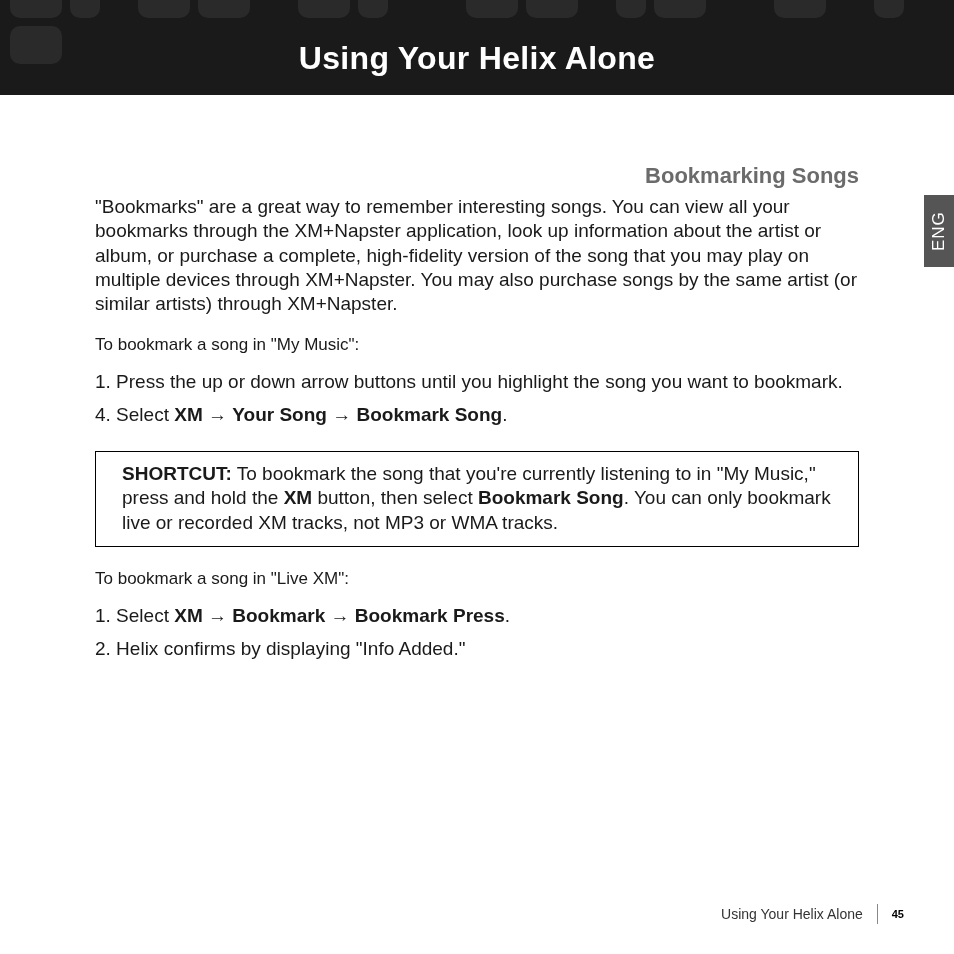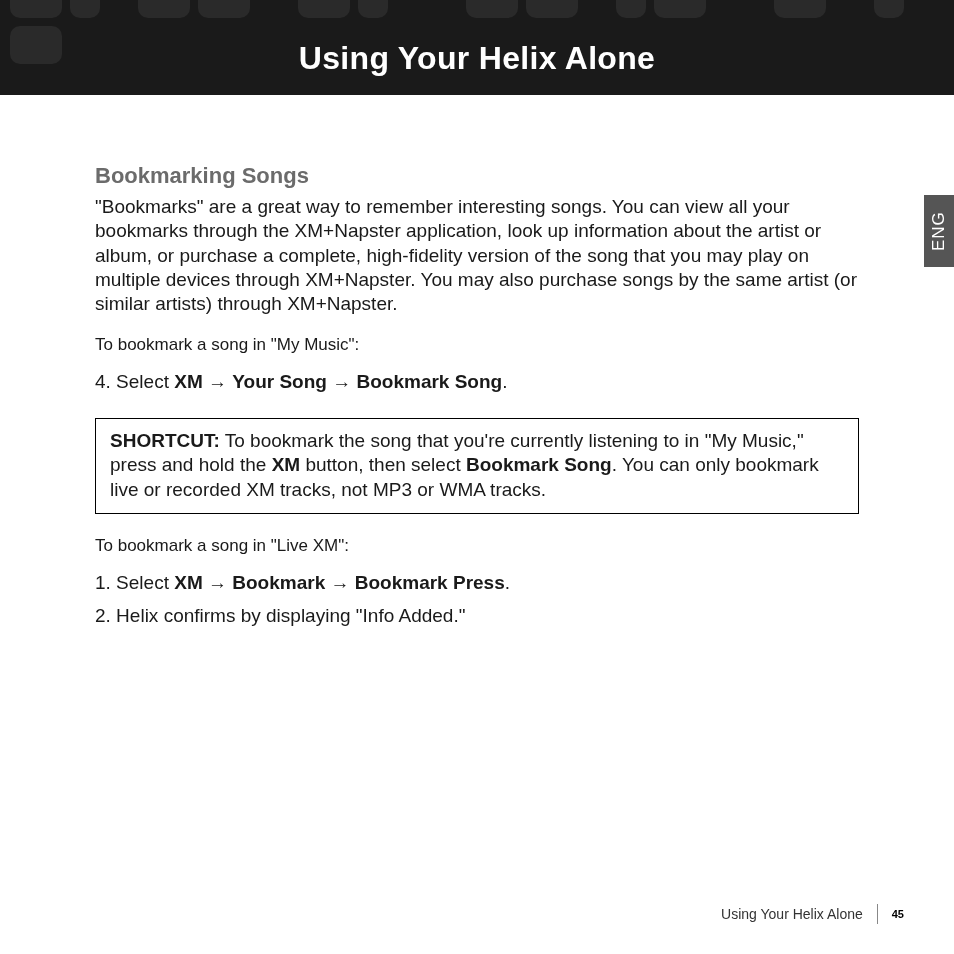--- a/index.html
+++ b/index.html
@@ -63,20 +63,21 @@
     }
     .content {
       padding: 68px 95px 0 95px;
       color: #1a1a1a;
     }
     .section-heading {
       color: #6b6b6b;
       font-size: 22px;
       font-weight: 700;
       margin-bottom: 6px;
+      text-align: right;
     }
     .intro {
       font-size: 19px;
       line-height: 1.28;
       margin-bottom: 18px;
     }
     .lead {
       font-size: 17px;
       margin-bottom: 14px;
     }
@@ -86,21 +87,21 @@
     }
     .step {
       margin-bottom: 8px;
       padding-left: 18px;
       text-indent: -18px;
     }
     .nav-path b { font-weight: 700; }
     .arrow { font-family: Arial, sans-serif; }
     .shortcut-box {
       border: 1.5px solid #000;
-      padding: 10px 14px;
+      padding: 10px 26px;
       margin: 24px 0 22px 0;
       font-size: 19px;
       line-height: 1.3;
     }
     .shortcut-box .label { font-weight: 700; }
     .shortcut-box b { font-weight: 700; }
     .footer {
       position: absolute;
       bottom: 30px;
       right: 50px;
@@ -167,20 +168,21 @@
 </div>
 
 <div class="lang-tab">ENG</div>
 
 <div class="content">
   <div class="section-heading">Bookmarking Songs</div>
   <div class="intro">"Bookmarks" are a great way to remember interesting songs. You can view all your bookmarks through the XM+Napster application, look up information about the artist or album, or purchase a complete, high-fidelity version of the song that you may play on multiple devices through XM+Napster. You may also purchase songs by the same artist (or similar artists) through XM+Napster.</div>
 
   <div class="lead">To bookmark a song in "My Music":</div>
   <div class="steps">
+    <div class="step">1. Press the up or down arrow buttons until you highlight the song you want to bookmark.</div>
     <div class="step nav-path">
       <span>4. Select </span><b>XM</b><span class="arrow"> → </span><b>Your Song</b><span class="arrow"> → </span><b>Bookmark Song</b><span>.</span>
     </div>
   </div>
 
   <div class="shortcut-box">
     <span class="label">SHORTCUT:</span><span> To bookmark the song that you're currently listening to in "My Music," press and hold the </span><b>XM</b><span> button, then select </span><b>Bookmark Song</b><span>. You can only bookmark live or recorded XM tracks, not MP3 or WMA tracks.</span>
   </div>
 
   <div class="lead">To bookmark a song in "Live XM":</div>

